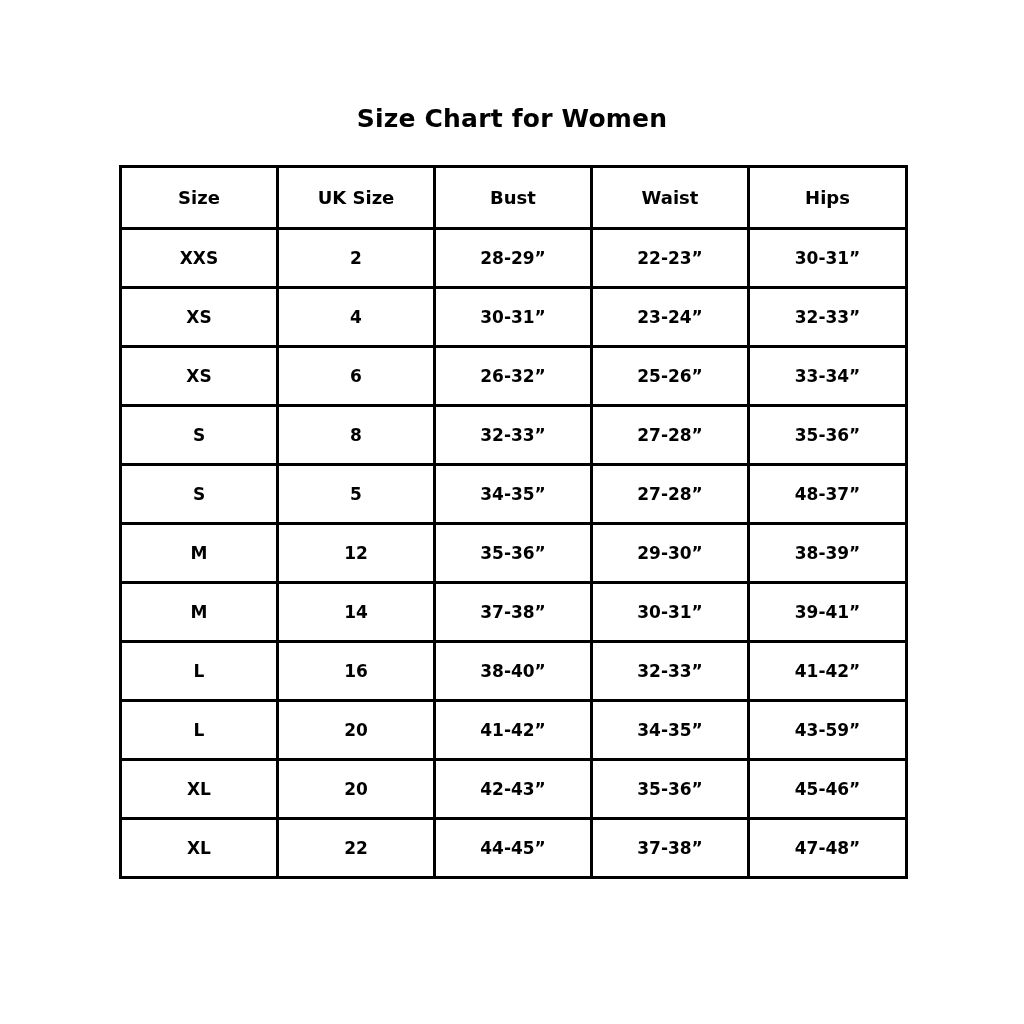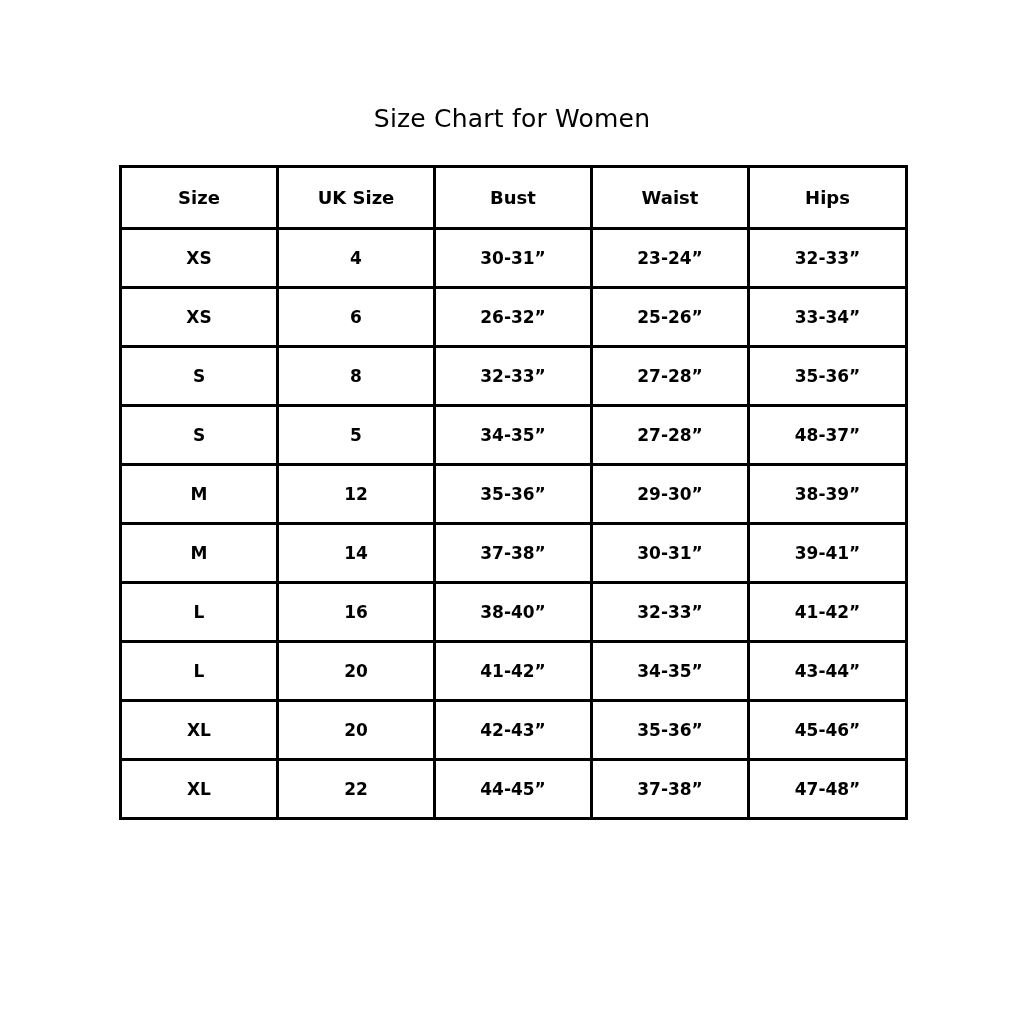--- a/index.html
+++ b/index.html
@@ -20,21 +20,21 @@
     position: relative;
     box-sizing: border-box;
   }
   .chart-title {
     position: absolute;
     top: 104px;
     left: 0;
     width: 1024px;
     text-align: center;
     font-size: 25px;
-    font-weight: normal;
+    font-weight: bold;
     letter-spacing: 0.2px;
   }
   .table-wrap {
     position: absolute;
     top: 165px;
     left: 119px;
     width: 786px;
   }
   table.size-table {
     border-collapse: collapse;
@@ -81,20 +81,27 @@
         <tr>
           <th>Size</th>
           <th>UK Size</th>
           <th>Bust</th>
           <th>Waist</th>
           <th>Hips</th>
         </tr>
       </thead>
       <tbody>
         <tr>
+          <td>XXS</td>
+          <td>2</td>
+          <td>28-29”</td>
+          <td>22-23”</td>
+          <td>30-31”</td>
+        </tr>
+        <tr>
           <td>XS</td>
           <td>4</td>
           <td>30-31”</td>
           <td>23-24”</td>
           <td>32-33”</td>
         </tr>
         <tr>
           <td>XS</td>
           <td>6</td>
           <td>26-32”</td>
@@ -134,21 +141,21 @@
           <td>16</td>
           <td>38-40”</td>
           <td>32-33”</td>
           <td>41-42”</td>
         </tr>
         <tr>
           <td>L</td>
           <td>20</td>
           <td>41-42”</td>
           <td>34-35”</td>
-          <td>43-44”</td>
+          <td>43-59”</td>
         </tr>
         <tr>
           <td>XL</td>
           <td>20</td>
           <td>42-43”</td>
           <td>35-36”</td>
           <td>45-46”</td>
         </tr>
         <tr>
           <td>XL</td>

